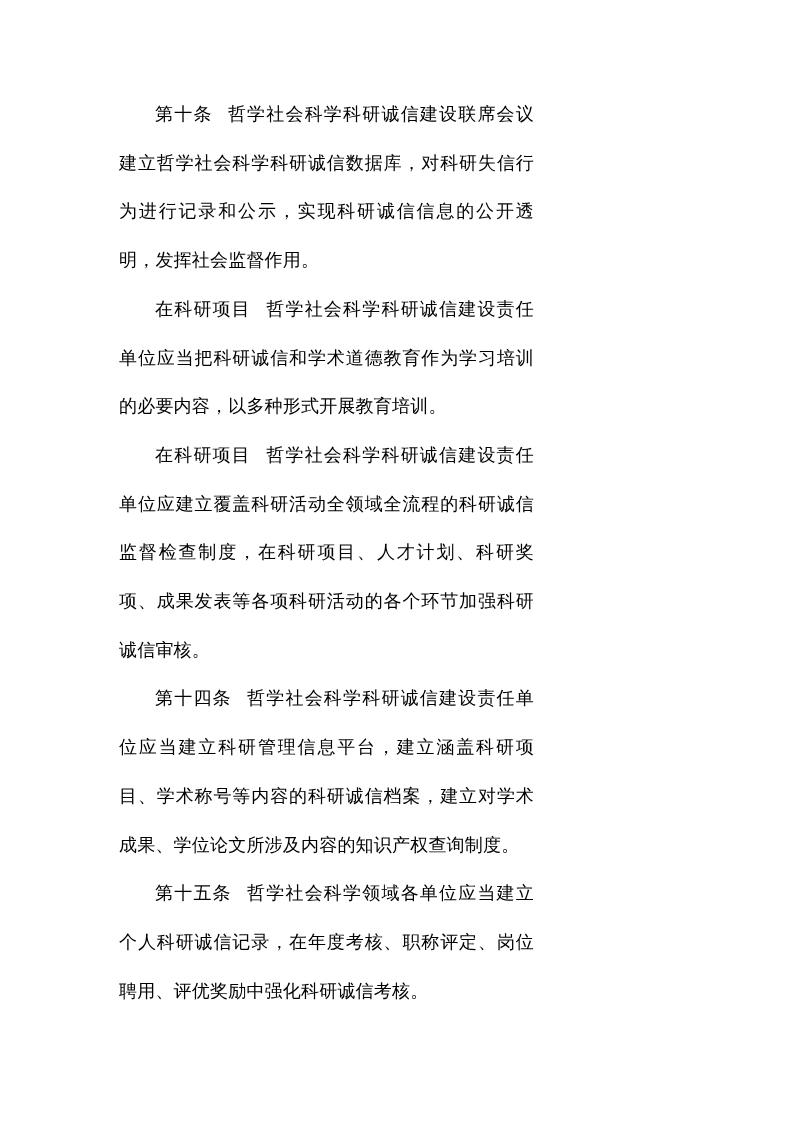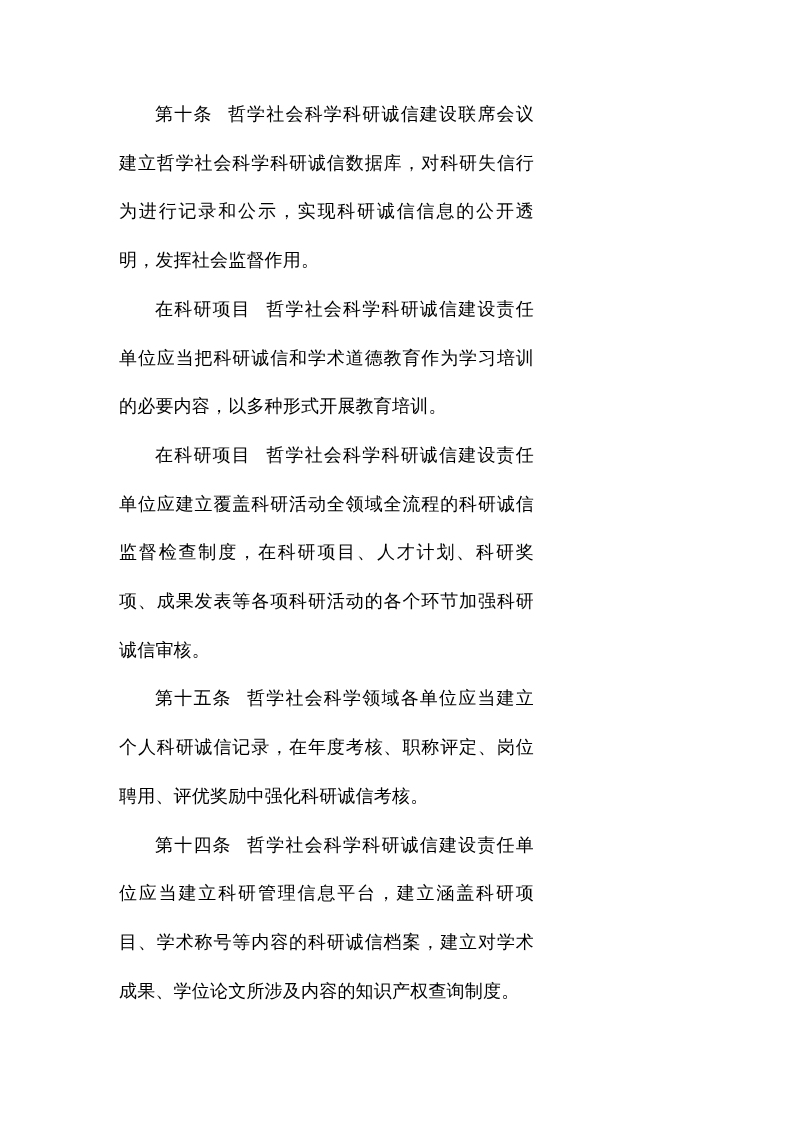--- a/index.html
+++ b/index.html
@@ -39,18 +39,18 @@
 
 <main class="page">
 
   <p class="para"><span class="article-label">第十条</span><span>哲学社会科学科研诚信建设联席会议建立哲学社会科学科研诚信数据库，对科研失信行为进行记录和公示，实现科研诚信信息的公开透明，发挥社会监督作用。</span></p>
 
 
   <p class="para"><span class="article-label">在科研项目</span><span>哲学社会科学科研诚信建设责任单位应当把科研诚信和学术道德教育作为学习培训的必要内容，以多种形式开展教育培训。</span></p>
 
   <p class="para"><span class="article-label">在科研项目</span><span>哲学社会科学科研诚信建设责任单位应建立覆盖科研活动全领域全流程的科研诚信监督检查制度，在科研项目、人才计划、科研奖项、成果发表等各项科研活动的各个环节加强科研诚信审核。</span></p>
 
+  <p class="para"><span class="article-label">第十四条</span><span>哲学社会科学科研诚信建设责任单位应当建立科研管理信息平台，建立涵盖科研项目、学术称号等内容的科研诚信档案，建立对学术成果、学位论文所涉及内容的知识产权查询制度。</span></p>
+
   <p class="para"><span class="article-label">第十五条</span><span>哲学社会科学领域各单位应当建立个人科研诚信记录，在年度考核、职称评定、岗位聘用、评优奖励中强化科研诚信考核。</span></p>
-
-  <p class="para"><span class="article-label">第十四条</span><span>哲学社会科学科研诚信建设责任单位应当建立科研管理信息平台，建立涵盖科研项目、学术称号等内容的科研诚信档案，建立对学术成果、学位论文所涉及内容的知识产权查询制度。</span></p>
 
 
 </main>
 
 </body></html>

